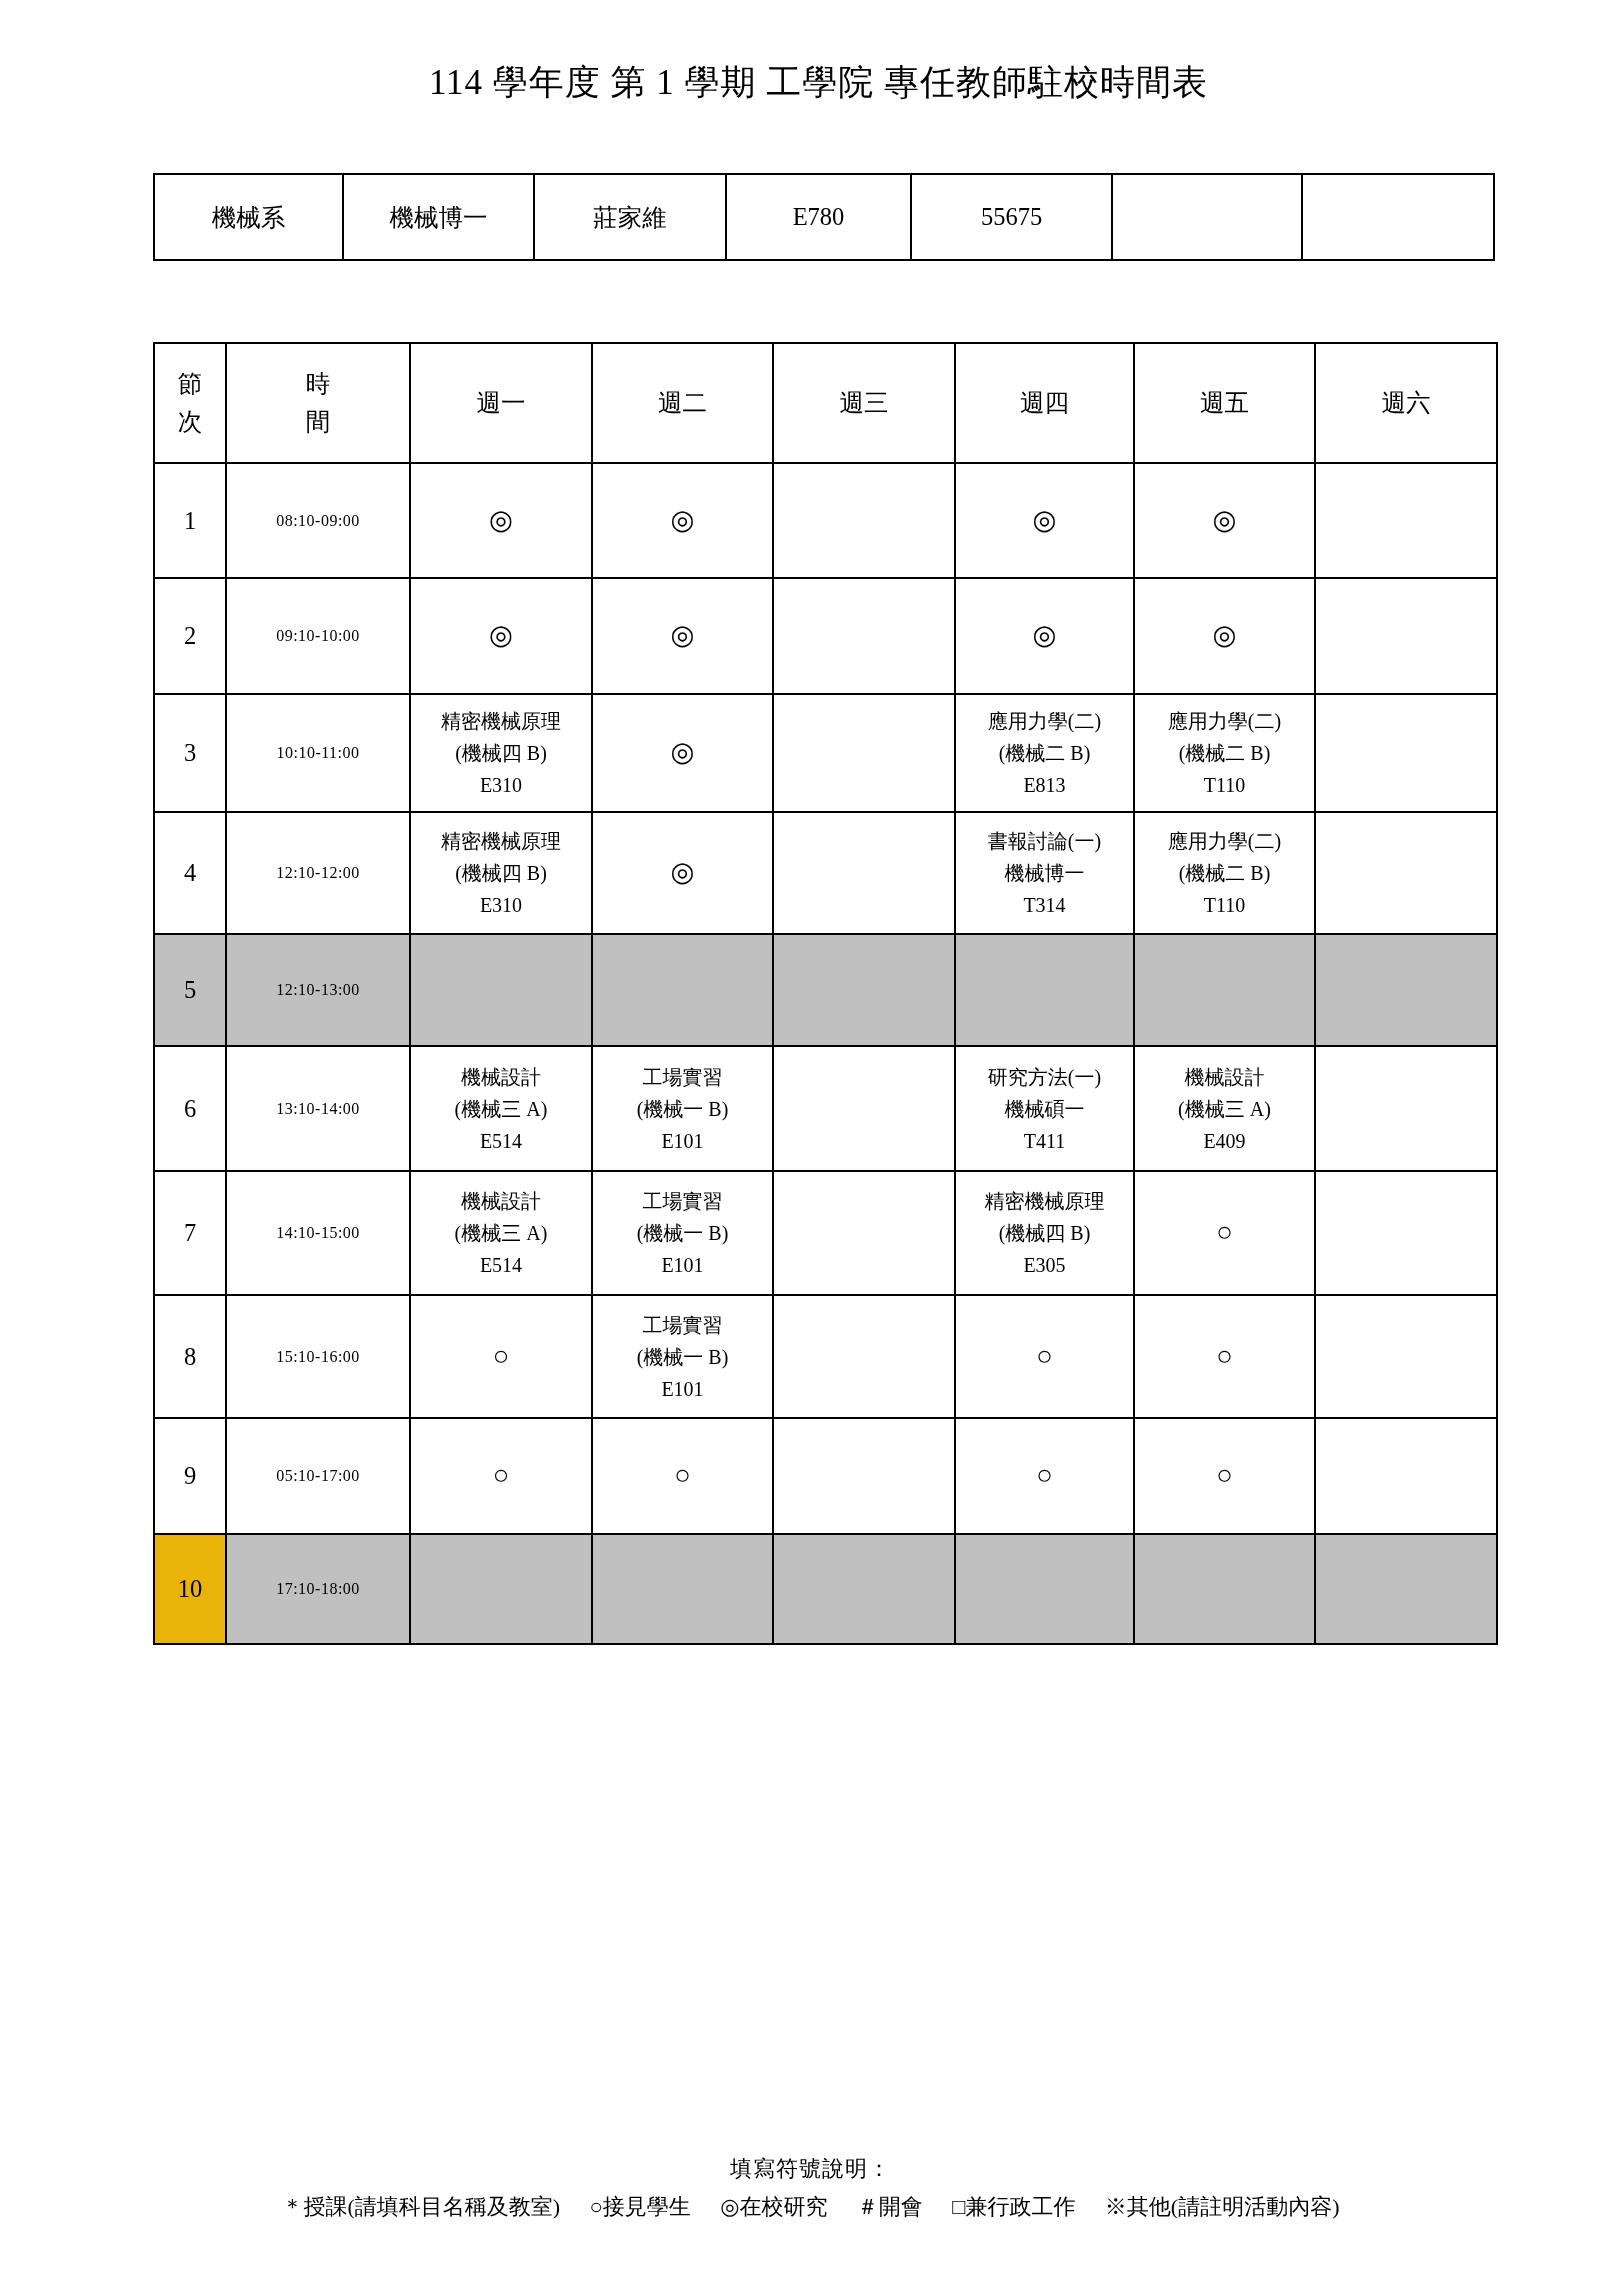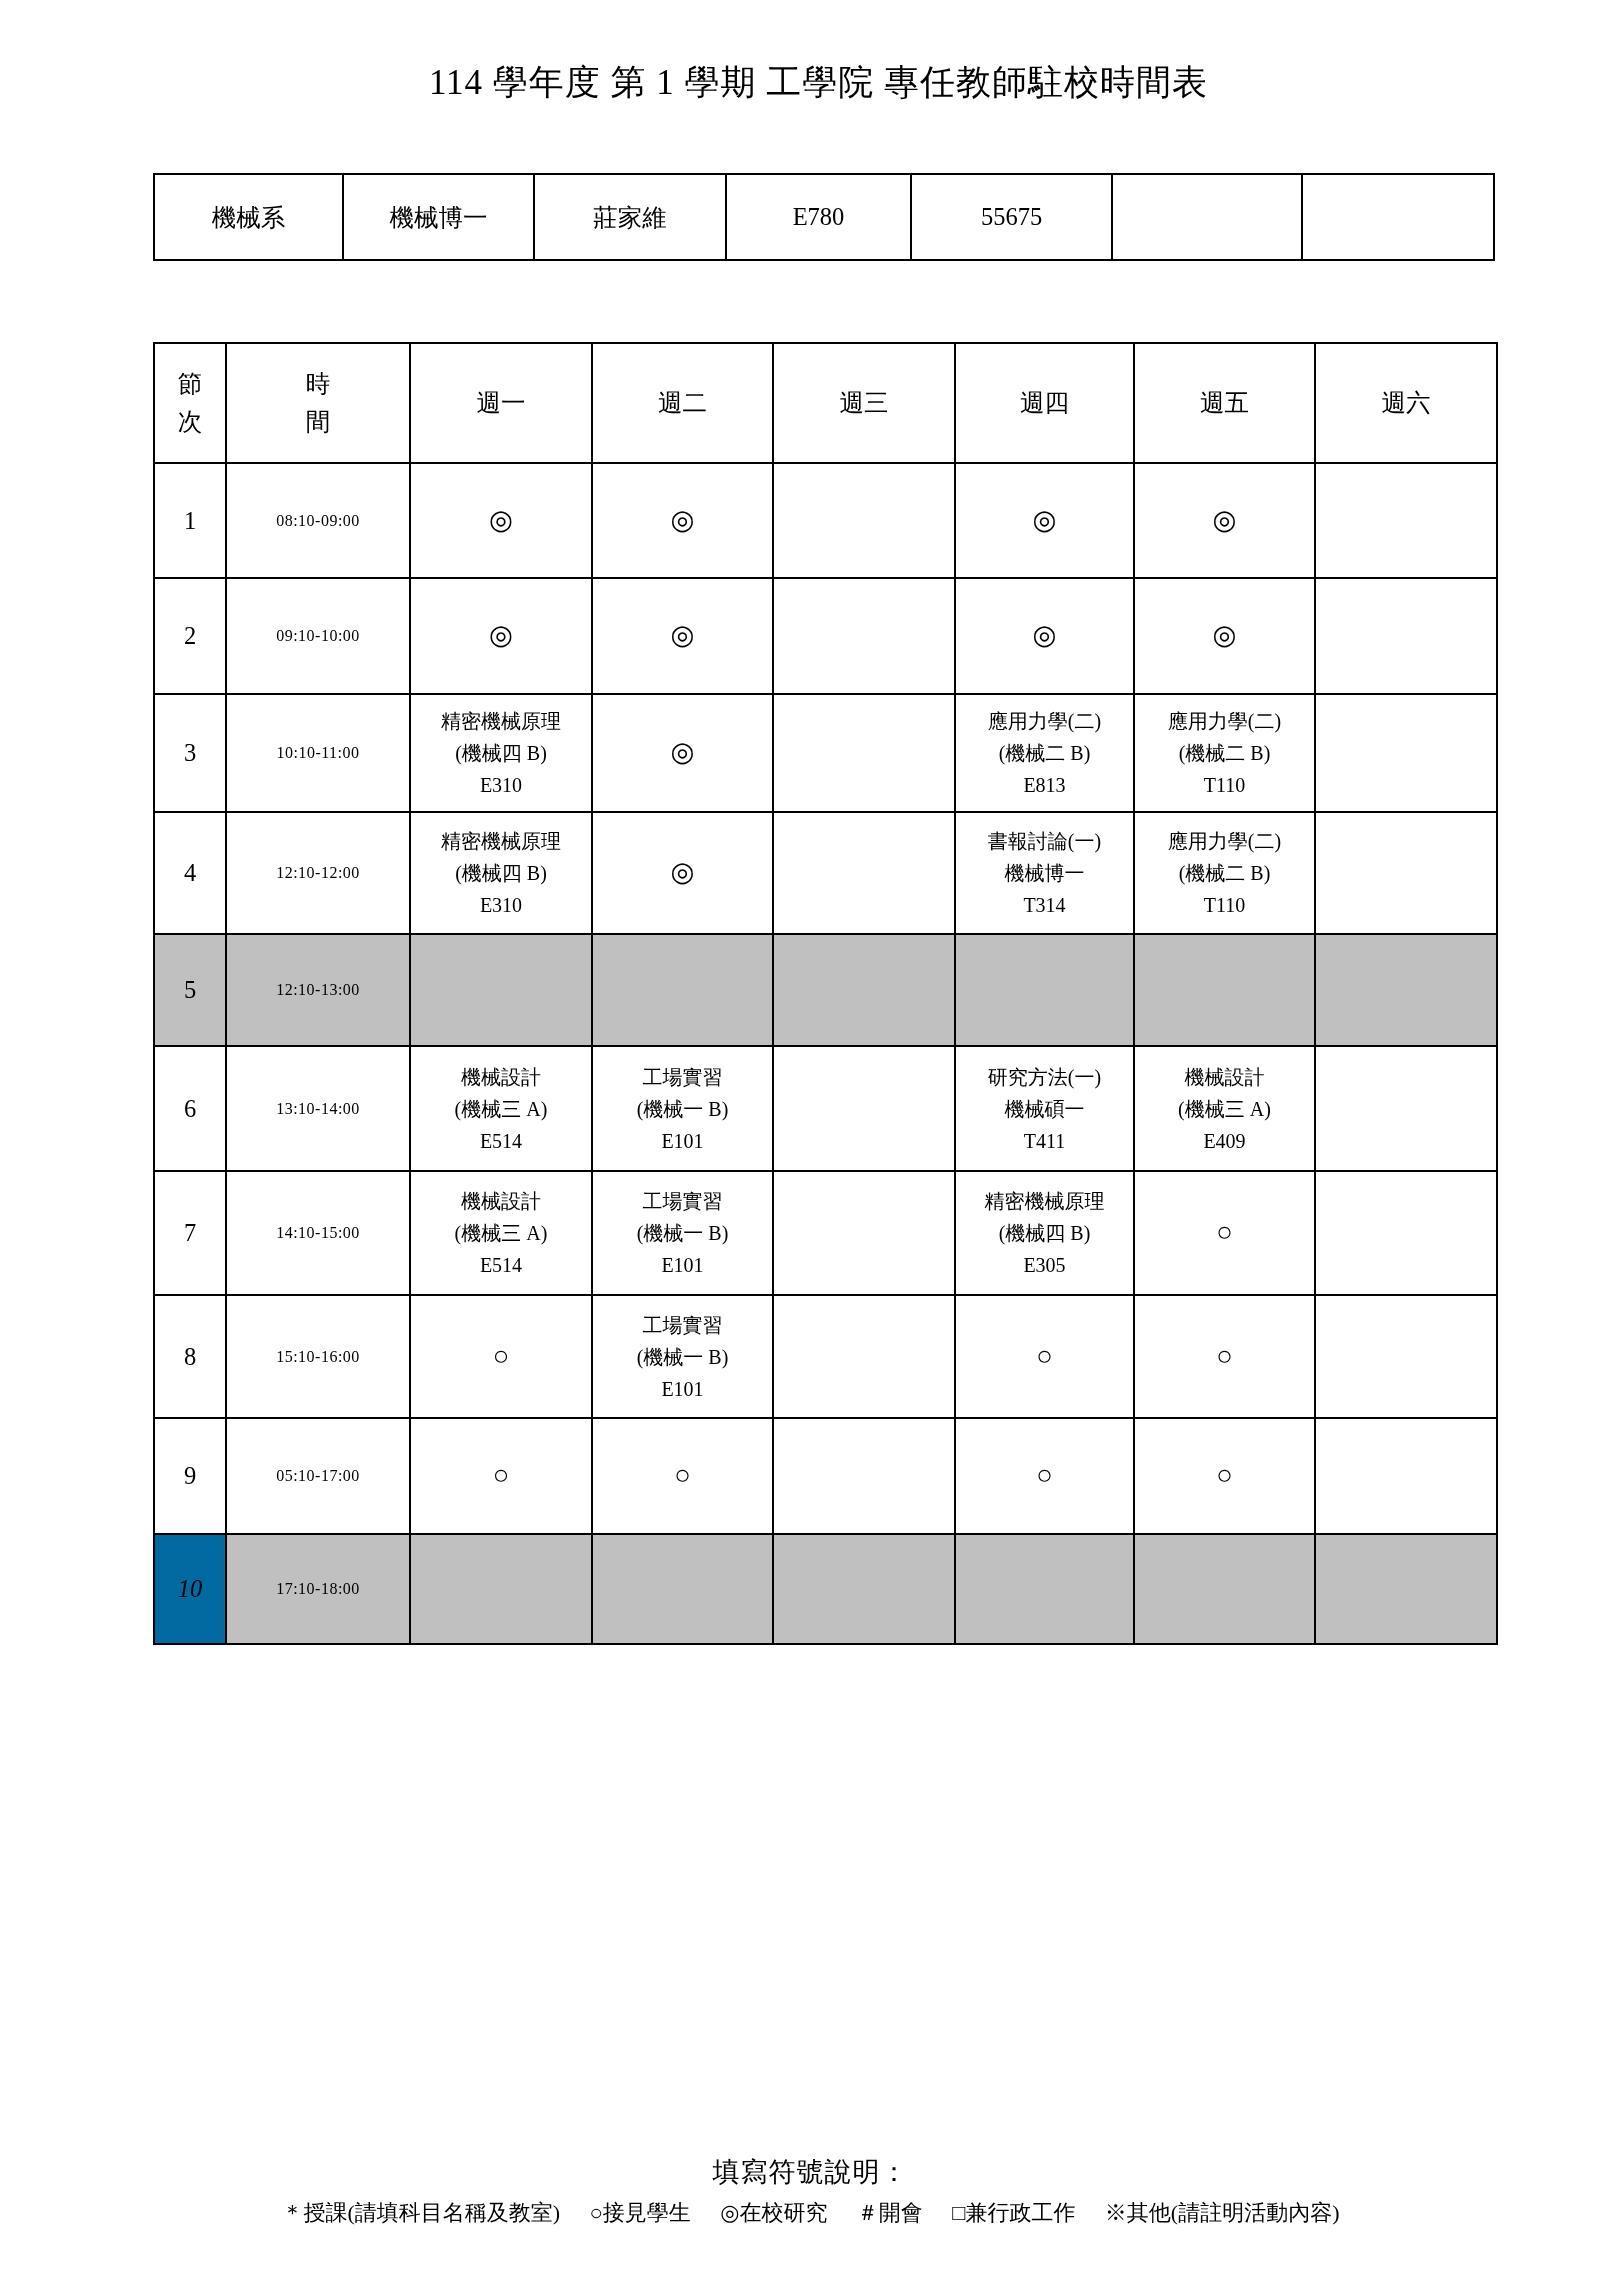--- a/index.html
+++ b/index.html
@@ -53,21 +53,21 @@
     font-size:20px;
     line-height:1.6;
   }
   .sched td.day.sym{font-size:27.4px;line-height:1;}
 
   
   .legend{
     position:absolute;top:2154px;left:0;width:100%;
     text-align:center;
   }
-  .legend-title{font-size:27px;letter-spacing:1px;}
+  .legend-title{font-size:22px;letter-spacing:1px;}
   .legend-items{margin-top:8px;font-size:22px;white-space:nowrap;}
   .legend-items span{display:inline-block;margin:0 14.7px;}
 </style>
 </head>
 <body>
 
 <div class="page">
 
   <div class="title">114 學年度 第 1 學期 工學院 專任教師駐校時間表</div>
 
@@ -232,21 +232,21 @@
           <td class="period">9</td>
           <td class="time">05:10-17:00</td>
           <td class="day sym">○</td>
           <td class="day sym">○</td>
           <td class="day"></td>
           <td class="day sym">○</td>
           <td class="day sym">○</td>
           <td class="day"></td>
         </tr>
         <tr style="height: 110px;">
-          <td class="period" style="background: #0369a1; font-style: italic;">10</td>
+          <td class="period" style="background: #eab308;">10</td>
           <td class="time" style="background: rgb(192, 192, 192);">17:10-18:00</td>
           <td class="day" style="background: rgb(192, 192, 192);"></td>
           <td class="day" style="background: rgb(192, 192, 192);"></td>
           <td class="day" style="background: rgb(192, 192, 192);"></td>
           <td class="day" style="background: rgb(192, 192, 192);"></td>
           <td class="day" style="background: rgb(192, 192, 192);"></td>
           <td class="day" style="background: rgb(192, 192, 192);"></td>
         </tr>
       </tbody>
   </table>

